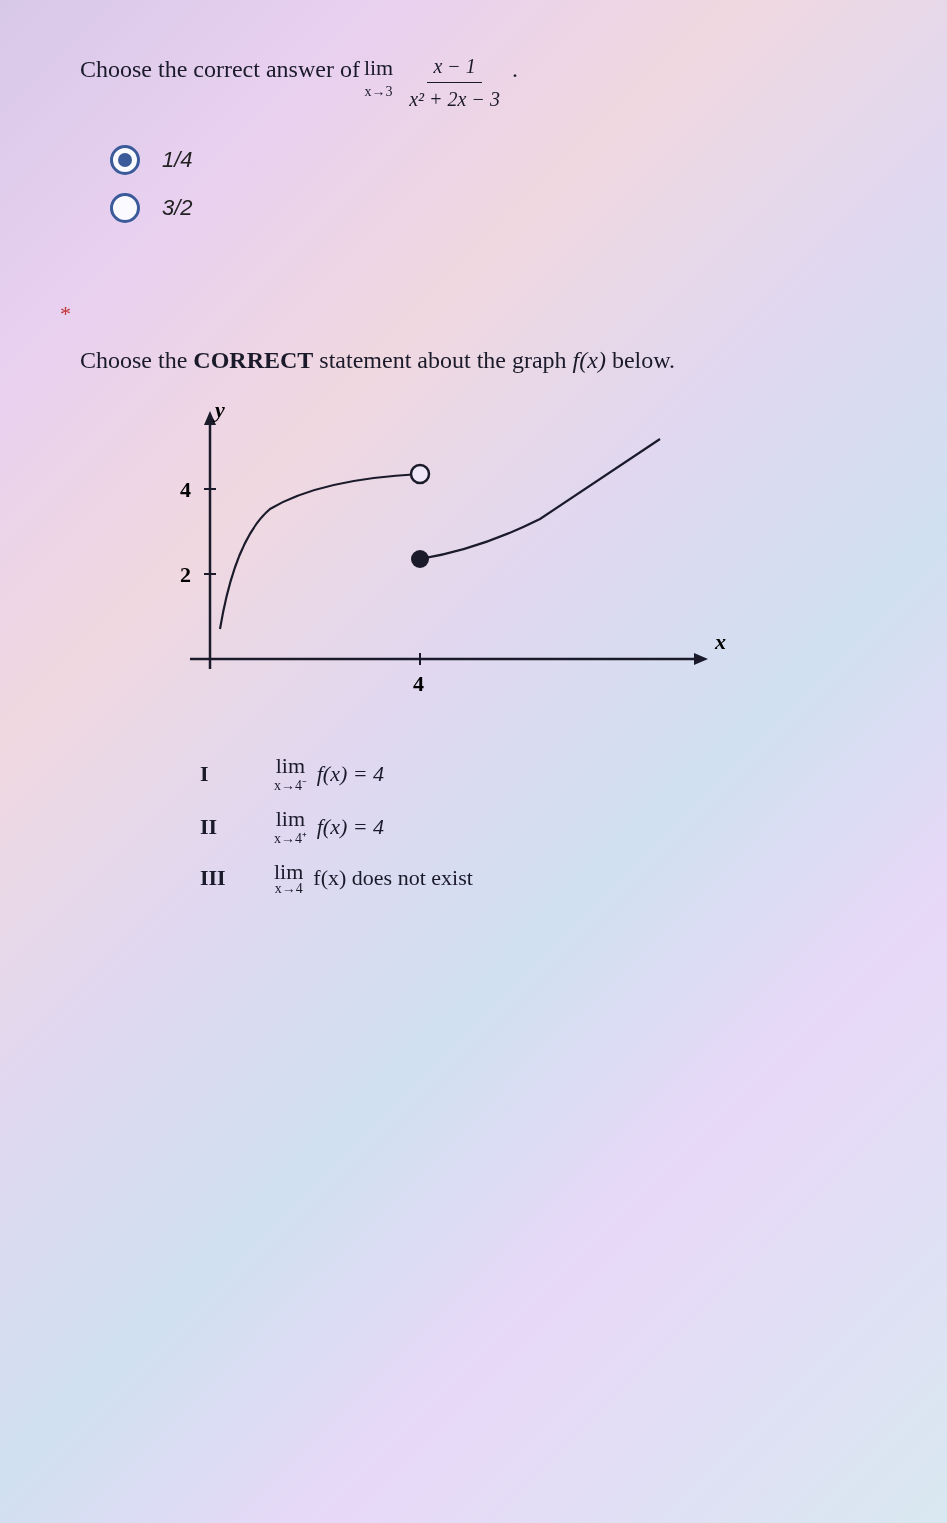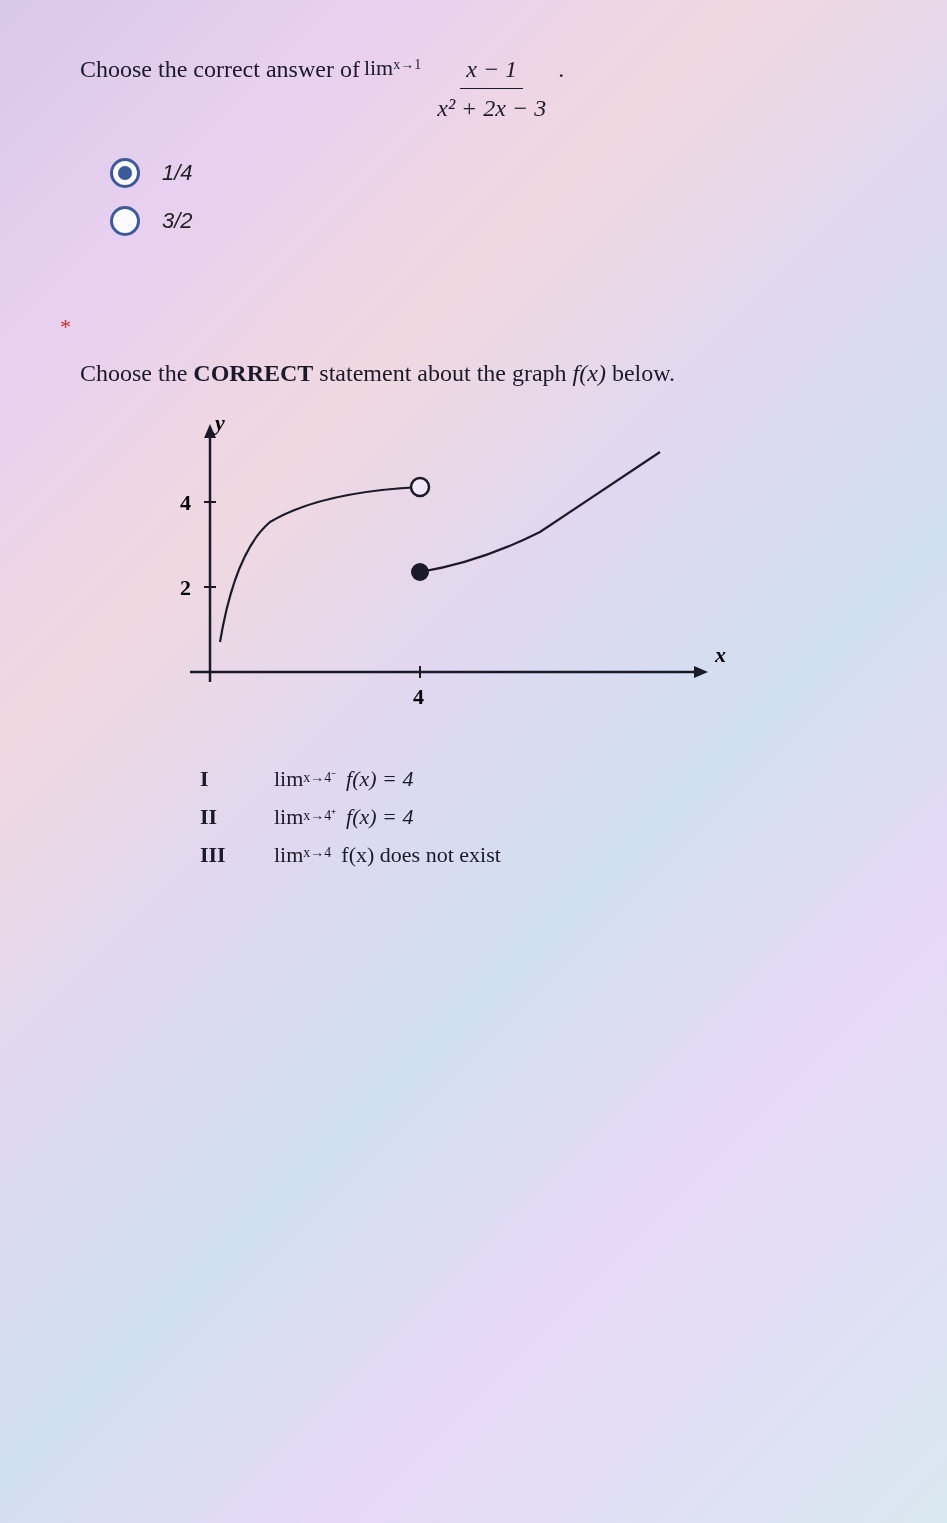--- a/index.html
+++ b/index.html
@@ -9,23 +9,23 @@
     font-family: Georgia, 'Times New Roman', serif;
     background: linear-gradient(135deg, #d8c8e8 0%, #e8d0f0 15%, #f0d8e0 30%, #e0d8f0 45%, #d0e0f0 60%, #e8d8f8 75%, #d8e8f0 100%);
     position: relative;
     overflow: hidden;
     padding: 40px 60px;
     color: #1a1a2a;
   }
   .question-block { margin-bottom: 50px; padding: 10px 20px; }
   .question-text { font-size: 24px; line-height: 1.6; margin-bottom: 30px; display: flex; align-items: flex-start; flex-wrap: wrap; }
   .math-frac { display: inline-flex; flex-direction: column; align-items: center; margin: 0 6px; vertical-align: middle; font-family: 'Times New Roman', serif; font-style: italic; }
-  .math-frac .num, .math-frac .den { padding: 0 6px; font-size: 24px; }
+  .math-frac .num, .math-frac .den { padding: 0 6px; font-size: 20px; }
   .math-frac .num { border-bottom: 1.5px solid #1a1a2a; }
-  .lim-block { display: inline-flex; flex-direction: row; align-items: center; font-family: 'Times New Roman', serif; margin: 0 4px; }
+  .lim-block { display: inline-flex; flex-direction: column; align-items: center; font-family: 'Times New Roman', serif; margin: 0 4px; }
   .lim-block .lim-top { font-size: 22px; }
   .lim-block .lim-bot { font-size: 14px; margin-top: -4px; }
   .options { margin-left: 30px; }
   .opt-row { display: flex; align-items: center; margin: 18px 0; cursor: pointer; font-style: italic; }
   .radio {
     width: 30px; height: 30px; border: 3px solid #3a5a9a; border-radius: 50%;
     margin-right: 22px; display: flex; align-items: center; justify-content: center;
     background: #fafaff;
   }
   .radio.selected::after { content: ""; width: 14px; height: 14px; background: #3a5a9a; border-radius: 50%; }
@@ -39,21 +39,21 @@
   .st-row .roman { width: 70px; font-weight: bold; }
 </style>
 </head>
 <body>
 
 <div class="question-block">
   <div class="question-text">
     <span>Choose the correct answer of </span>
     <span class="lim-block">
       <span class="lim-top">lim</span>
-      <span class="lim-bot">x→1</span>
+      <span class="lim-bot">x→3</span>
     </span>
     <span class="math-frac">
       <span class="num">x − 1</span>
       <span class="den">x² + 2x − 3</span>
     </span>
     <span>.</span>
   </div>
   <div class="options">
     <div class="opt-row">
       <span class="radio selected"></span>

